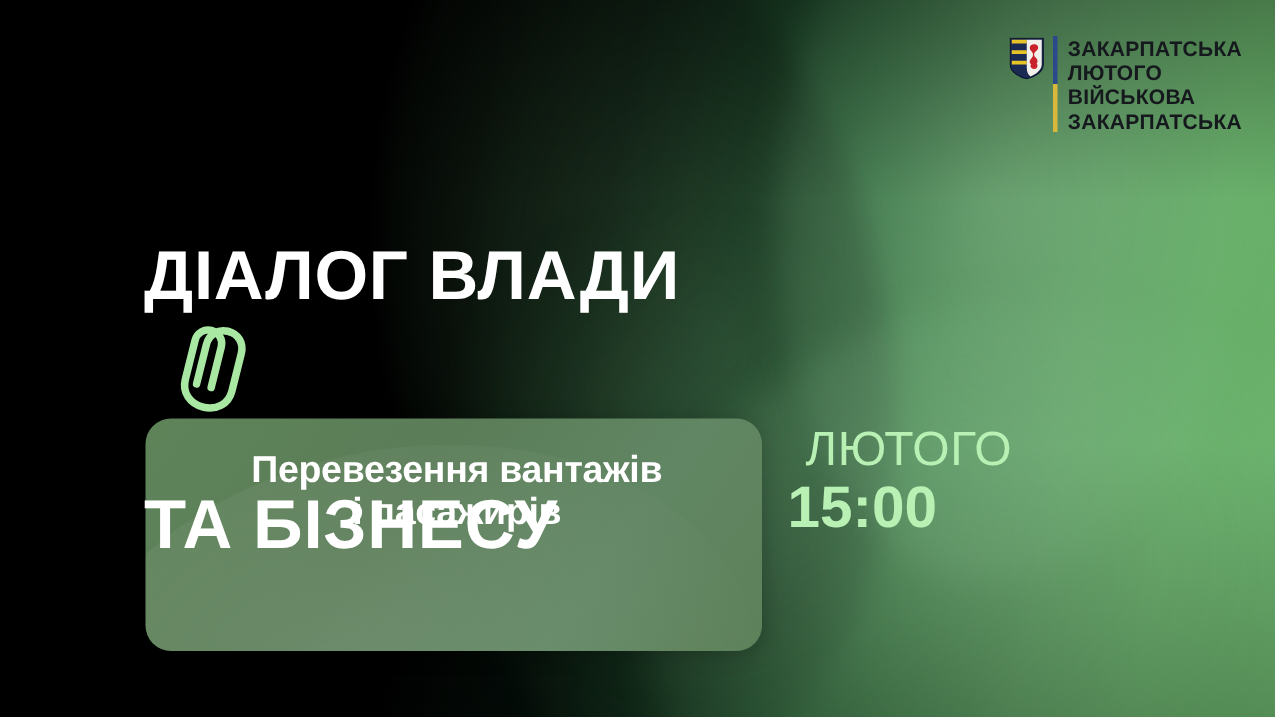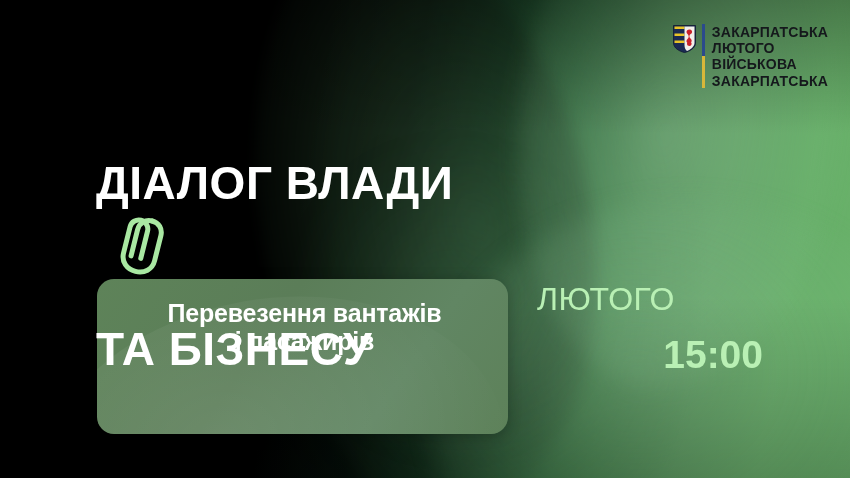--- a/index.html
+++ b/index.html
@@ -233,23 +233,23 @@
   }
   .date-month {
     font-size: 32px;
     font-weight: 400;
     line-height: 1;
     letter-spacing: 0.5px;
     text-transform: uppercase;
     margin-left: 12px;
   }
   .time-row {
-    text-align: right;
+    text-align: left;
     padding-right: 22px;
-    margin-top: 20px;
+    margin-top: 4px;
   }
   .time-val {
     font-size: 39px;
     font-weight: 700;
     line-height: 1;
     letter-spacing: 0px;
   }
 </style>
 </head>
 <body>

